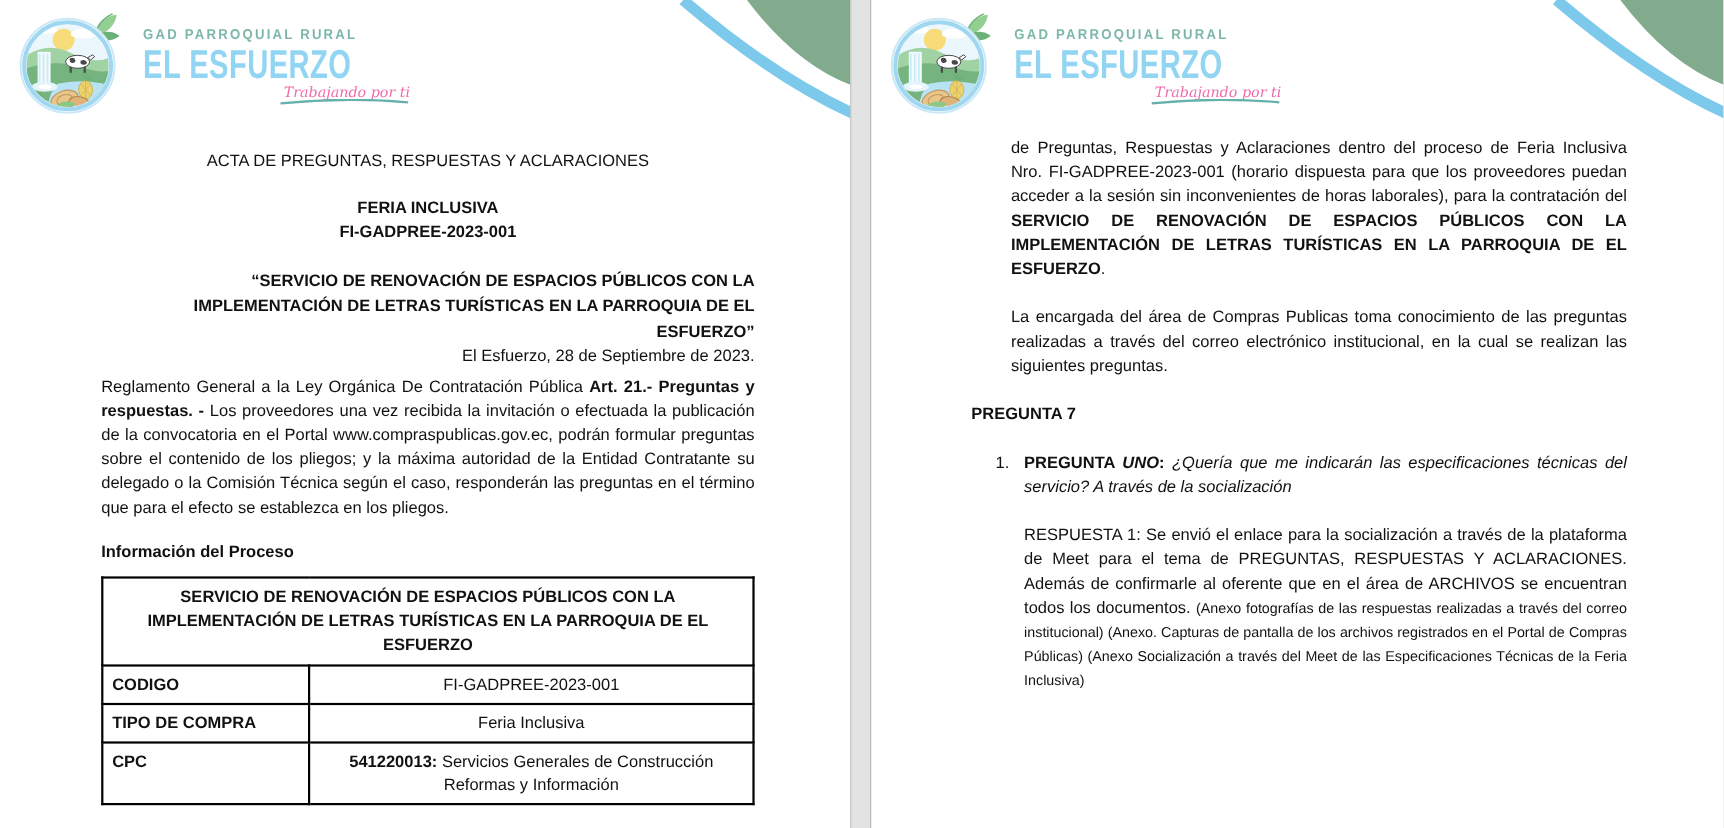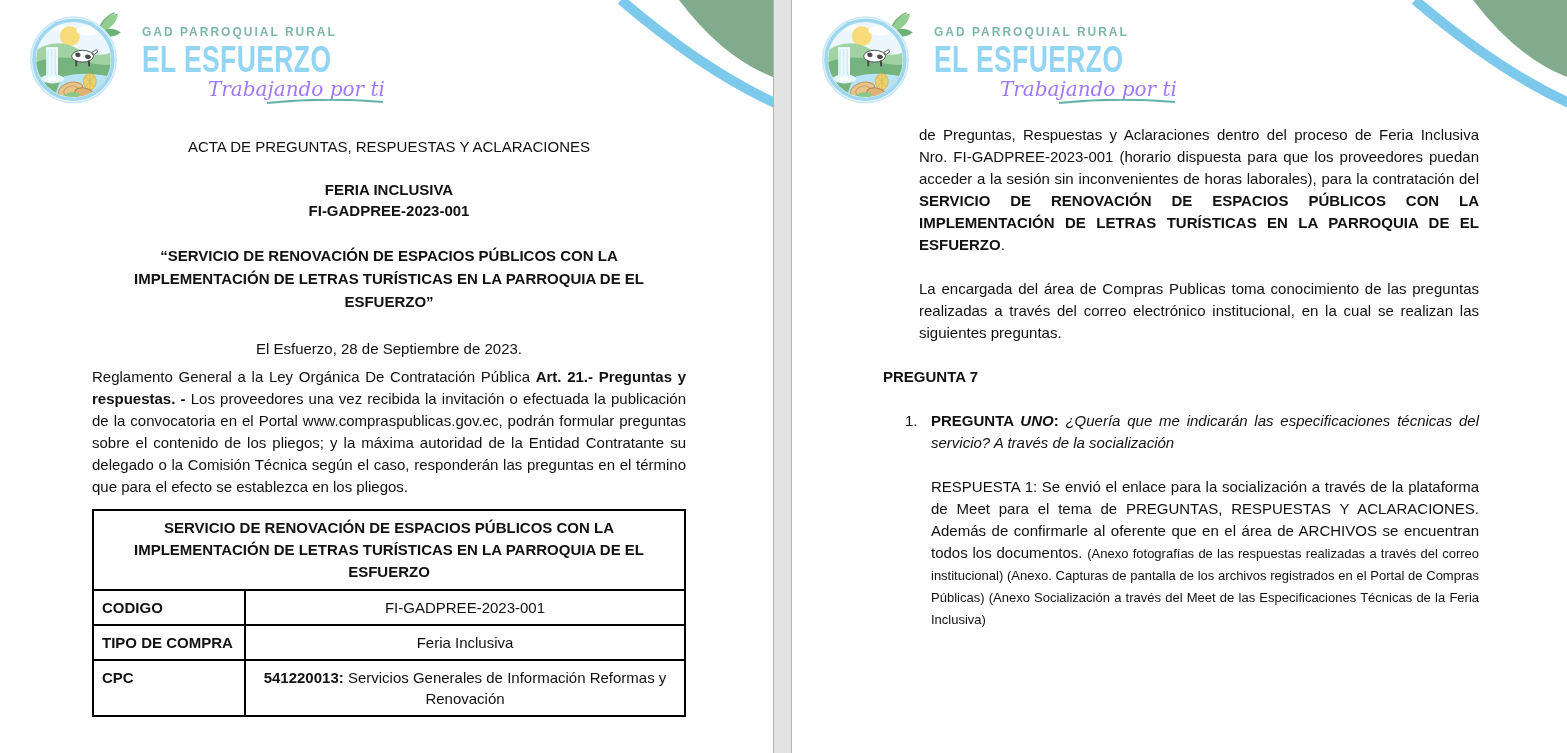--- a/index.html
+++ b/index.html
@@ -11,61 +11,61 @@
     overflow:hidden;
     color:#111;
   }
   .page {
     position:absolute; top:0; height:753px; background:#ffffff; overflow:hidden;
   }
   .page-left  { left:0;   width:774px; border-right:1px solid #b3b3b3; }
   .page-right { left:791px; width:776px; border-left:1px solid #b3b3b3; }
 
   
-  .logo-wrap { position:absolute; top:8px; left:28px; display:flex; align-items:flex-start; opacity:.82; }
+  .logo-wrap { position:absolute; top:8px; left:16px; display:flex; align-items:flex-start; opacity:.82; }
   .emblem { width:100px; height:100px; flex:0 0 auto; }
   .brand-text { margin-left:14px; margin-top:14px; white-space:nowrap; }
   .brand-line1 {
     font-size:13px; font-weight:bold; letter-spacing:2.2px; color:#5fa795;
     display:inline-block; transform:scale(.92,1); transform-origin:left top;
   }
   .brand-line2 {
     font-size:34px; font-weight:800; letter-spacing:.5px; color:#7bcdf1;
     display:inline-block; transform:scale(.78,1.08); transform-origin:left top;
     margin-top:1px; line-height:34px;
   }
   .brand-tagline {
     font-family:"DejaVu Serif", serif; font-style:italic;
-    font-size:20px; color:#8b5cf6; text-align:right; margin-top:2px; position:relative;
+    font-size:13px; color:#ec4899; text-align:right; margin-top:2px; position:relative;
   }
   .tagline-swoosh { display:block; margin-left:auto; margin-top:-2px; }
 
   
   .corner { position:absolute; top:0; right:0; width:210px; height:135px; }
 
   
   .content { position:absolute; font-size:15px; line-height:22px; }
   .page-left  .content { left:92px; top:136px; width:594px; }
   .page-right .content { left:91px; top:124px; width:596px; }
   .bold     { font-weight:bold; }
   .bi       { font-weight:bold; font-style:italic; }
   .it       { font-style:italic; }
 
   .doc-title    { font-weight:normal; text-align:center; }
   .doc-subtitle { font-weight:bold; text-align:center; margin-top:21px; line-height:21px; }
-  .project-title{ font-weight:bold; text-align:center; margin-top:23px; line-height:23px; }
-  .date-line    { text-align:center; margin-top:25px; }
+  .project-title{ font-weight:bold; text-align:right; margin-top:23px; line-height:23px; }
+  .date-line    { text-align:right; }
   .lead-para    { margin-top:6px; text-align:justify; }
   .section-head { font-weight:bold; margin-top:18px; }
 
   
   table.proc { border-collapse:collapse; width:594px; margin-top:11px; }
   table.proc th, table.proc td { border:2px solid #000; font-size:15px; }
   table.proc th { font-weight:bold; text-align:center; padding:6px 14px; line-height:22px; }
-  td.lbl { font-weight:bold; vertical-align:top; text-align:left; padding:6px 8px; width:152px; line-height:21px; }
+  td.lbl { font-weight:bold; vertical-align:top; text-align:left; padding:6px 8px; width:188px; line-height:21px; }
   td.val { text-align:center; vertical-align:middle; padding:6px 10px; line-height:21px; }
   tr.r-codigo td { height:35px; }
   tr.r-tipo   td { height:35px; }
   tr.r-cpc    td { height:50px; }
 
   
   .para { margin-top:22px; text-align:justify;margin-left:36px; }
   .para:first-child { margin-top:0; }
   .q-head { font-weight:bold; margin-top:22px; }
   .q-item { position:relative; padding-left:48px; margin-top:22px; text-align:justify; }
@@ -167,37 +167,38 @@
       <span>FERIA INCLUSIVA</span><br>
       <span>FI-GADPREE-2023-001</span>
     </div>
 
     <div class="project-title">“SERVICIO DE RENOVACIÓN DE ESPACIOS PÚBLICOS CON LA IMPLEMENTACIÓN DE LETRAS TURÍSTICAS EN LA PARROQUIA DE EL ESFUERZO”</div>
 
     <div class="date-line">El Esfuerzo, 28 de Septiembre de 2023.</div>
 
     <p class="lead-para"><span>Reglamento General a la Ley Orgánica De Contratación Pública </span><span class="bold">Art. 21.- Preguntas y respuestas. - </span><span>Los proveedores una vez recibida la invitación o efectuada la publicación de la convocatoria en el Portal www.compraspublicas.gov.ec, podrán formular preguntas sobre el contenido de los pliegos; y la máxima autoridad de la Entidad Contratante su delegado o la Comisión Técnica según el caso, responderán las preguntas en el término que para el efecto se establezca en los pliegos.</span></p>
 
+    <div class="section-head">Información del Proceso</div>
 
     <table class="proc">
       <tbody>
           <tr>
         <th colspan="2">SERVICIO DE RENOVACIÓN DE ESPACIOS PÚBLICOS CON LA IMPLEMENTACIÓN DE LETRAS TURÍSTICAS EN LA PARROQUIA DE EL ESFUERZO</th>
       </tr>
       <tr class="r-codigo">
         <td class="lbl">CODIGO</td>
         <td class="val"><span>FI-GADPREE-2023-001</span></td>
       </tr>
       <tr class="r-tipo">
         <td class="lbl">TIPO DE COMPRA</td>
         <td class="val"><span>Feria Inclusiva</span></td>
       </tr>
       <tr class="r-cpc">
         <td class="lbl">CPC</td>
-        <td class="val"><span class="bold">541220013:</span><span> Servicios Generales de Información Reformas y Renovación</span></td>
+        <td class="val"><span class="bold">541220013:</span><span> Servicios Generales de Construcción Reformas y Información</span></td>
       </tr>
 
     </tbody>
       </table>
   </div>
 </div>
 
 <div class="page page-right">
 
   <svg class="corner">

